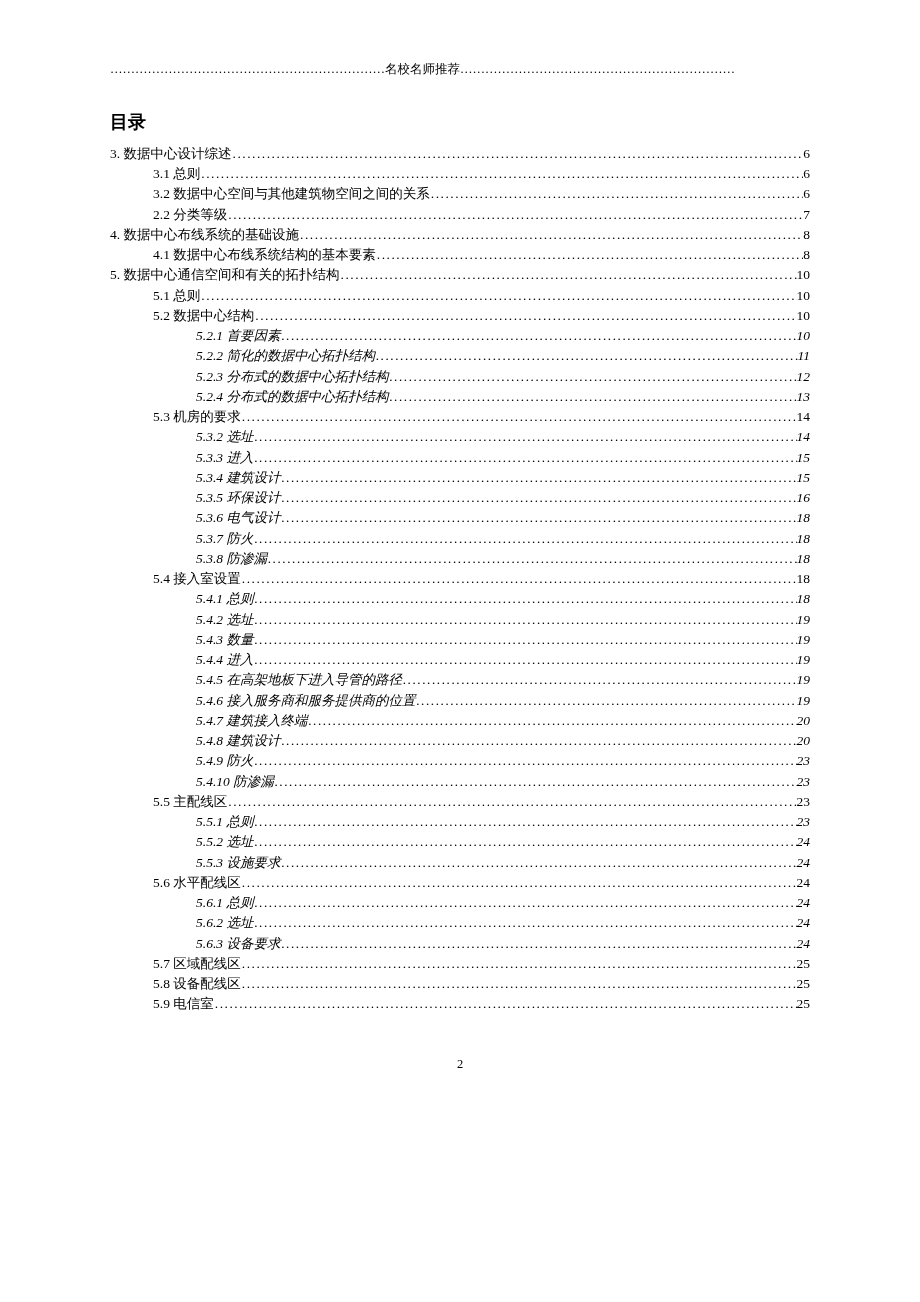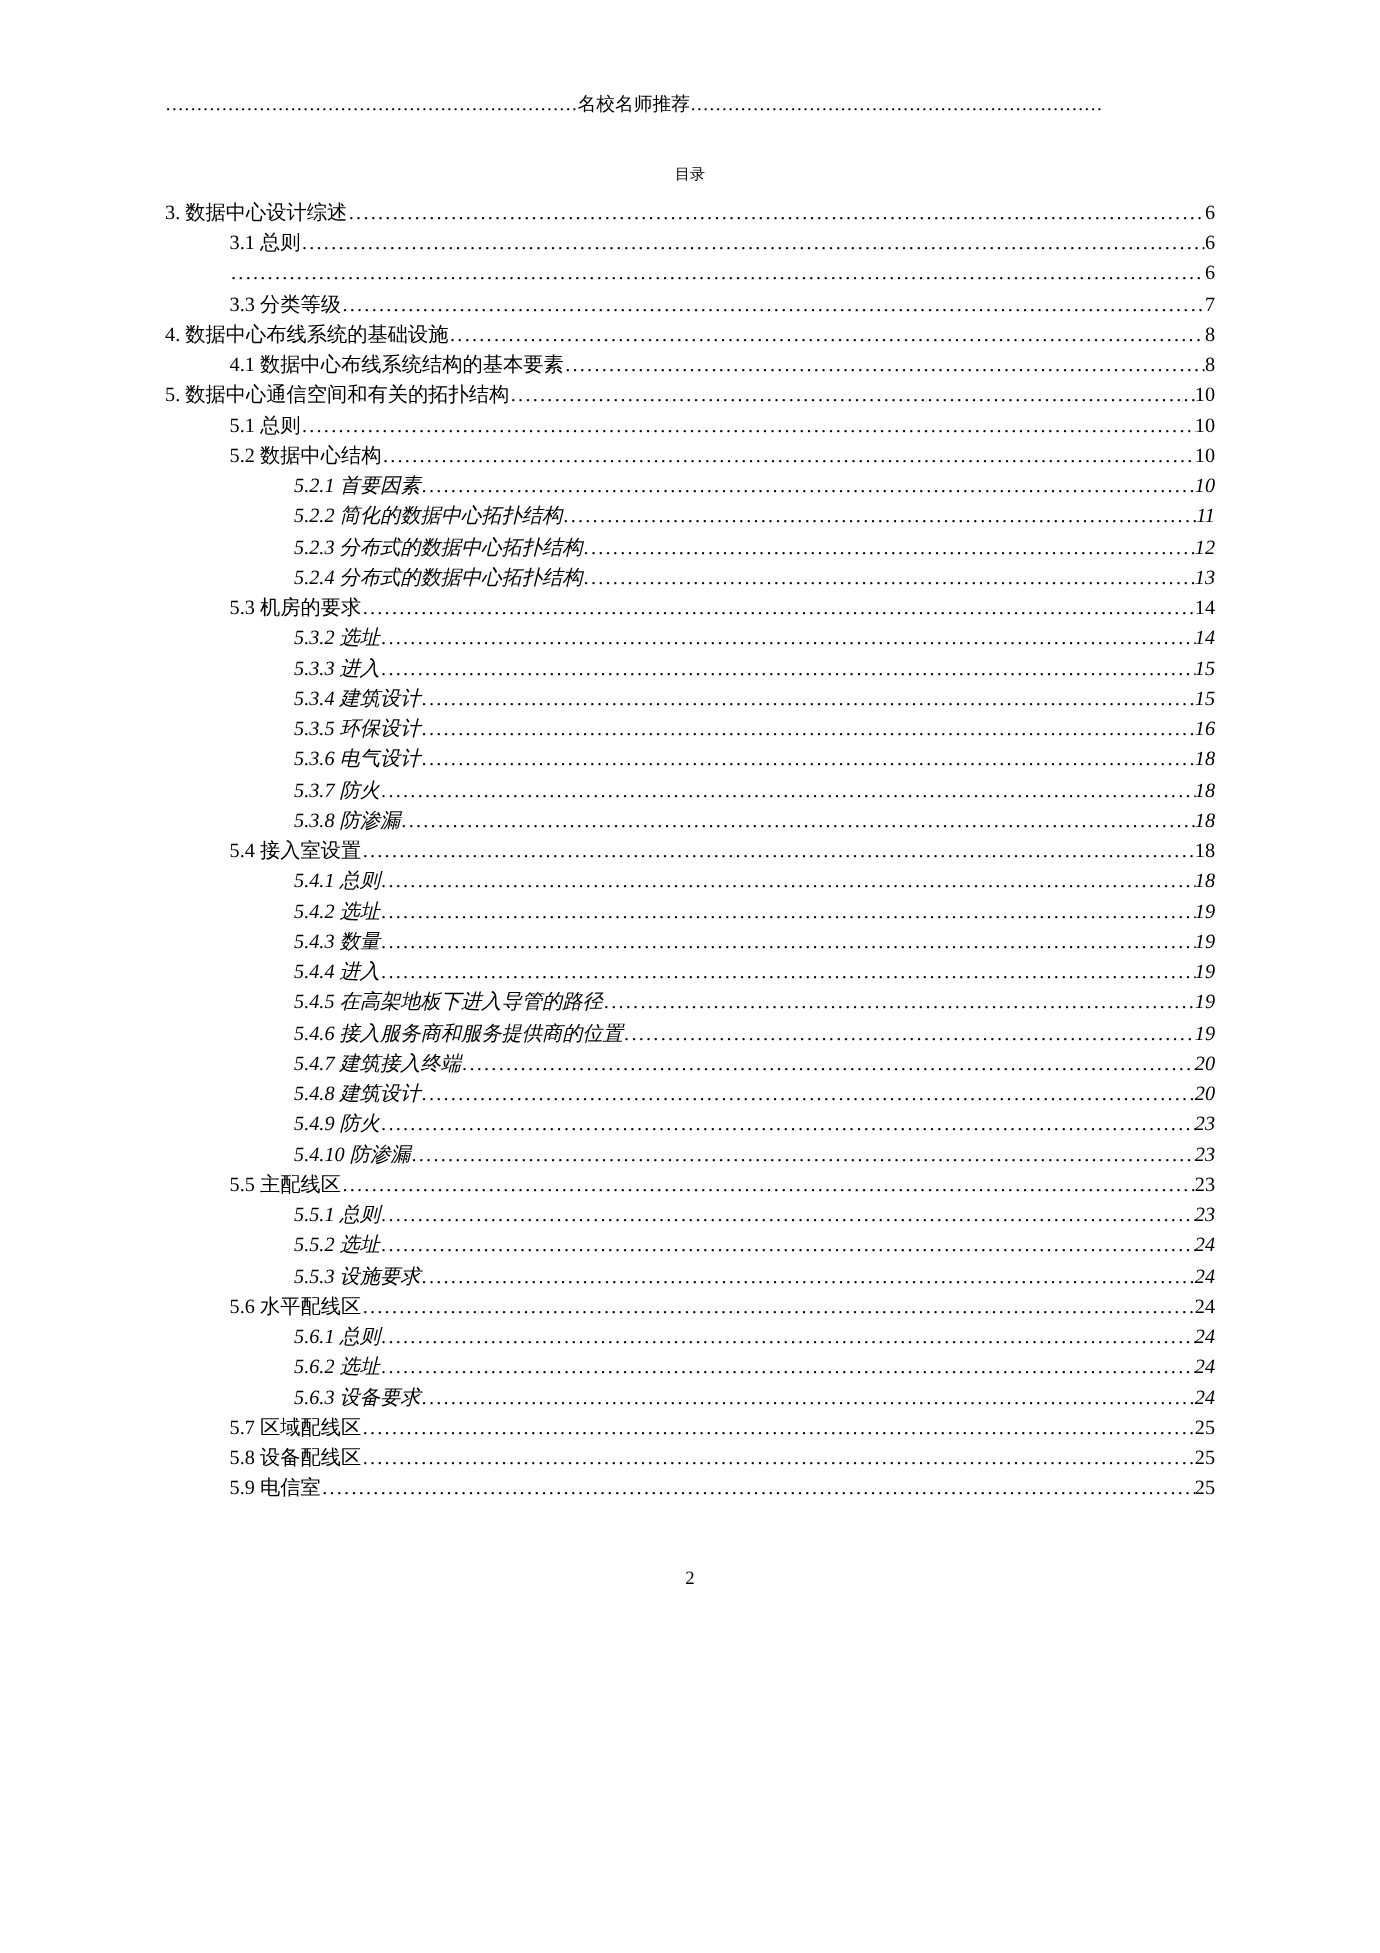--- a/index.html
+++ b/index.html
@@ -13,24 +13,24 @@
       font-size: 13.5px;
       line-height: 1.5;
     }
     .header-line {
       margin-bottom: 30px;
       font-size: 12.5px;
       white-space: nowrap;
       overflow: hidden;
     }
     .title {
-      text-align: center;
-      font-size: 10px;
+      text-align: left;
+      font-size: 18px;
       margin-bottom: 8px;
-      font-weight: normal;
+      font-weight: bold;
     }
     .toc-row {
       display: flex;
       align-items: baseline;
       white-space: nowrap;
     }
     .toc-label { flex: 0 0 auto; }
     .toc-dots {
       flex: 1 1 auto;
       overflow: hidden;
@@ -62,25 +62,26 @@
       <span class="toc-label">3. 数据中心设计综述</span>
       <span class="toc-dots">............................................................................................................................................................................................................................................................................................................</span>
       <span class="toc-page">6</span>
     </div>
     <div class="toc-row lvl-1">
       <span class="toc-label">3.1 总则</span>
       <span class="toc-dots">............................................................................................................................................................................................................................................................................................................</span>
       <span class="toc-page">6</span>
     </div>
     <div class="toc-row lvl-1">
+      <span class="toc-label">3.2 数据中心空间与其他建筑物空间之间的关系</span>
       <span class="toc-dots">............................................................................................................................................................................................................................................................................................................</span>
       <span class="toc-page">6</span>
     </div>
     <div class="toc-row lvl-1">
-      <span class="toc-label">3.3 分类等级</span>
+      <span class="toc-label">2.2 分类等级</span>
       <span class="toc-dots">............................................................................................................................................................................................................................................................................................................</span>
       <span class="toc-page">7</span>
     </div>
     <div class="toc-row lvl-0">
       <span class="toc-label">4. 数据中心布线系统的基础设施</span>
       <span class="toc-dots">............................................................................................................................................................................................................................................................................................................</span>
       <span class="toc-page">8</span>
     </div>
     <div class="toc-row lvl-1">
       <span class="toc-label">4.1 数据中心布线系统结构的基本要素</span>

